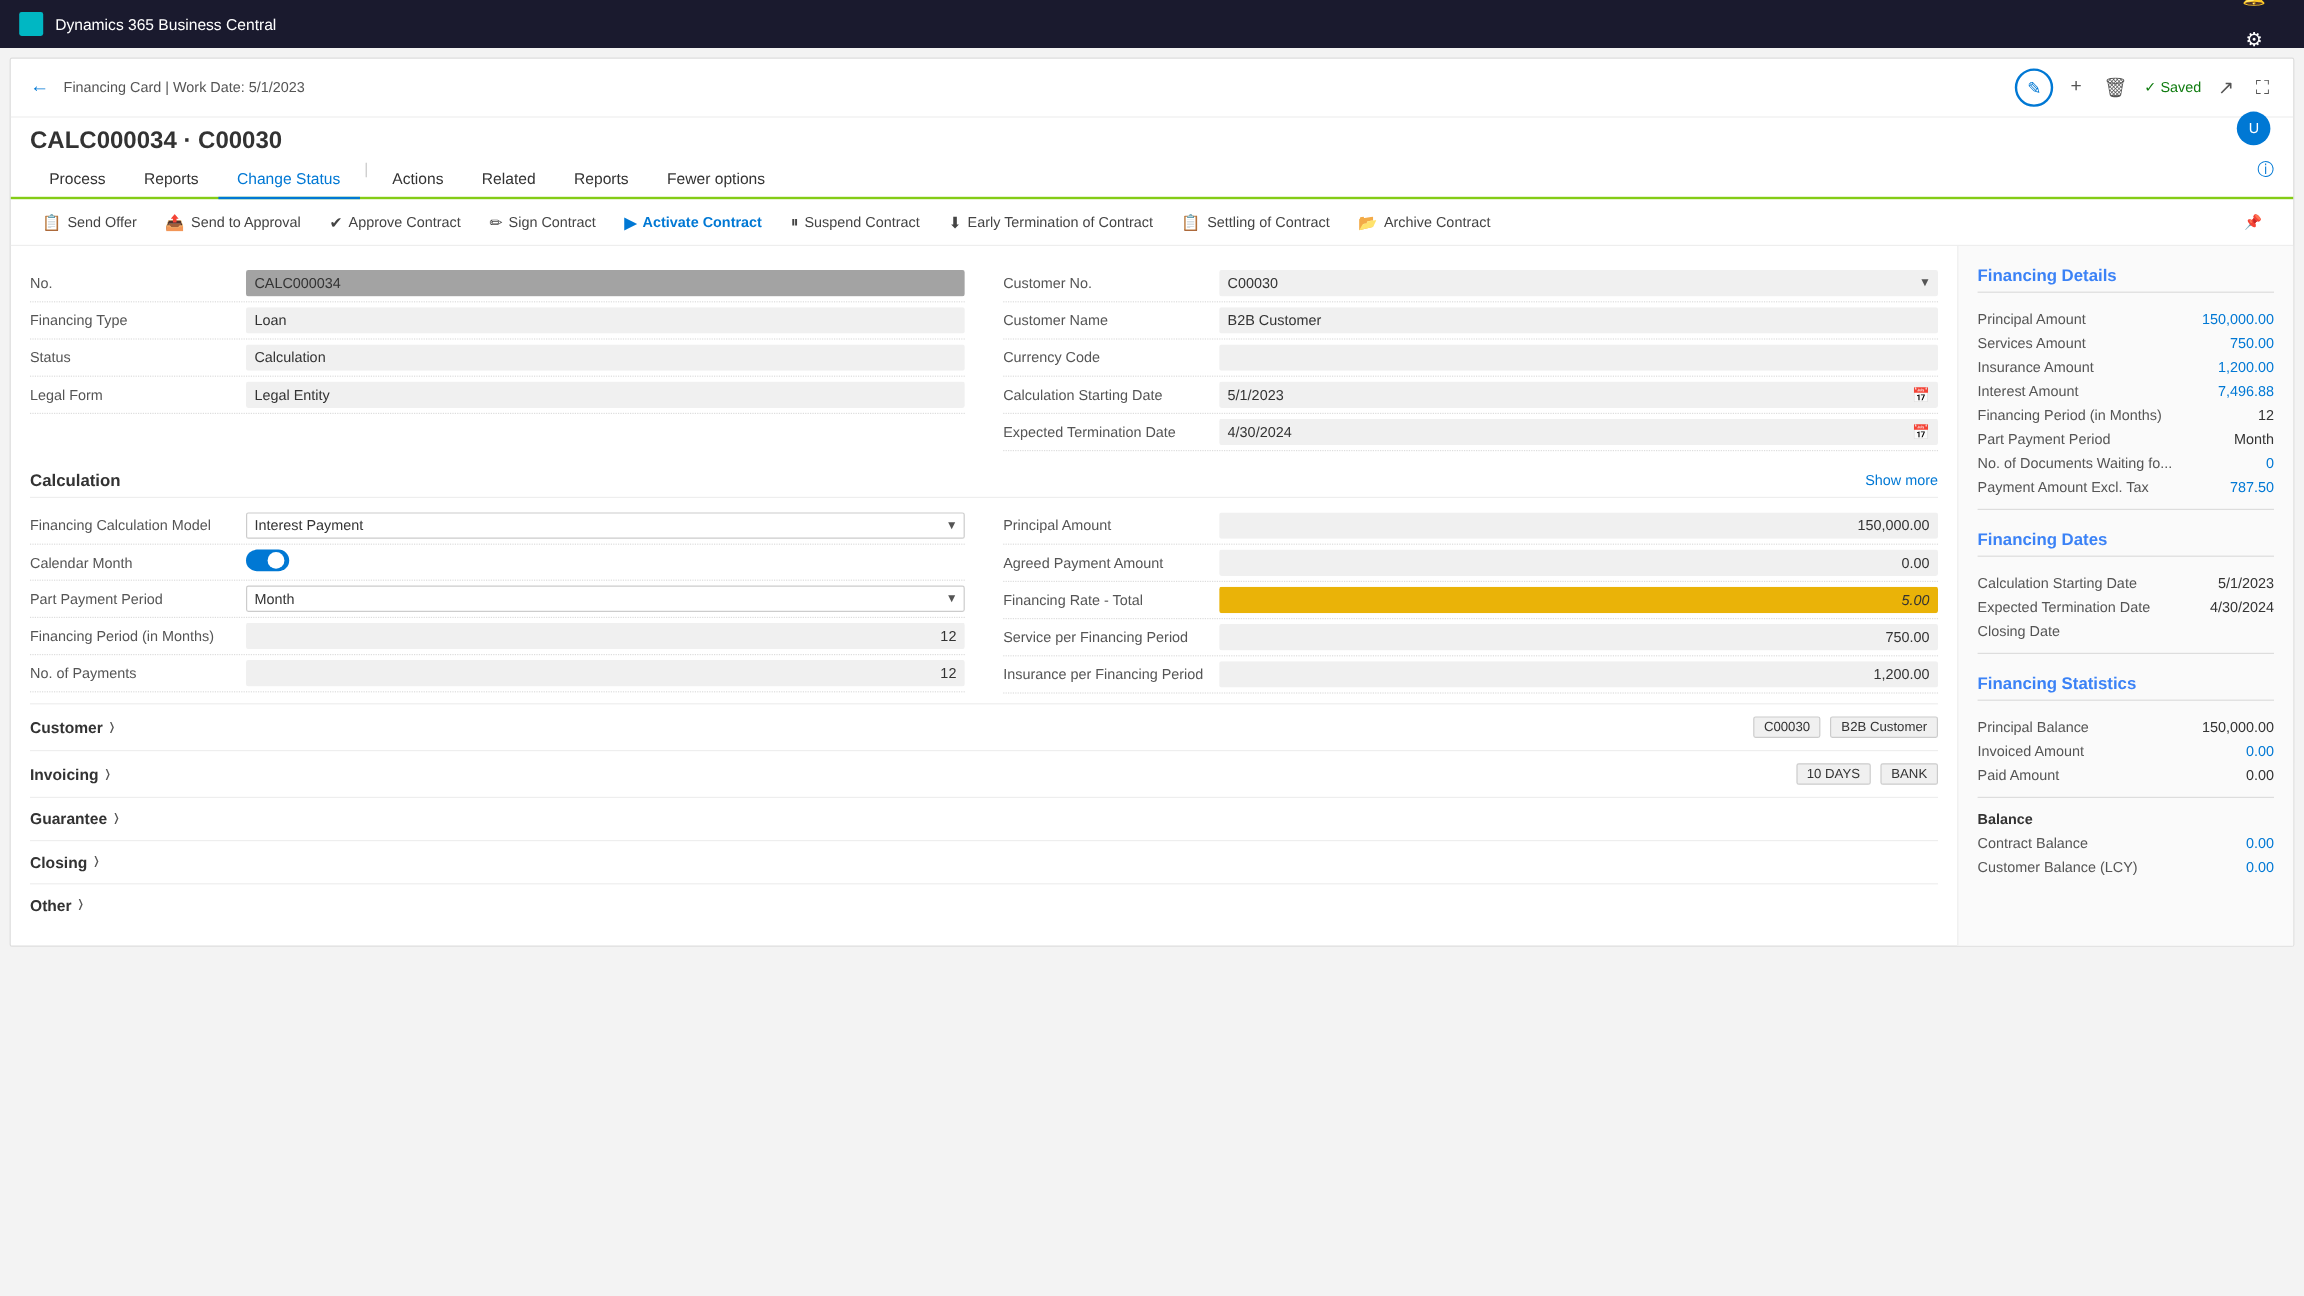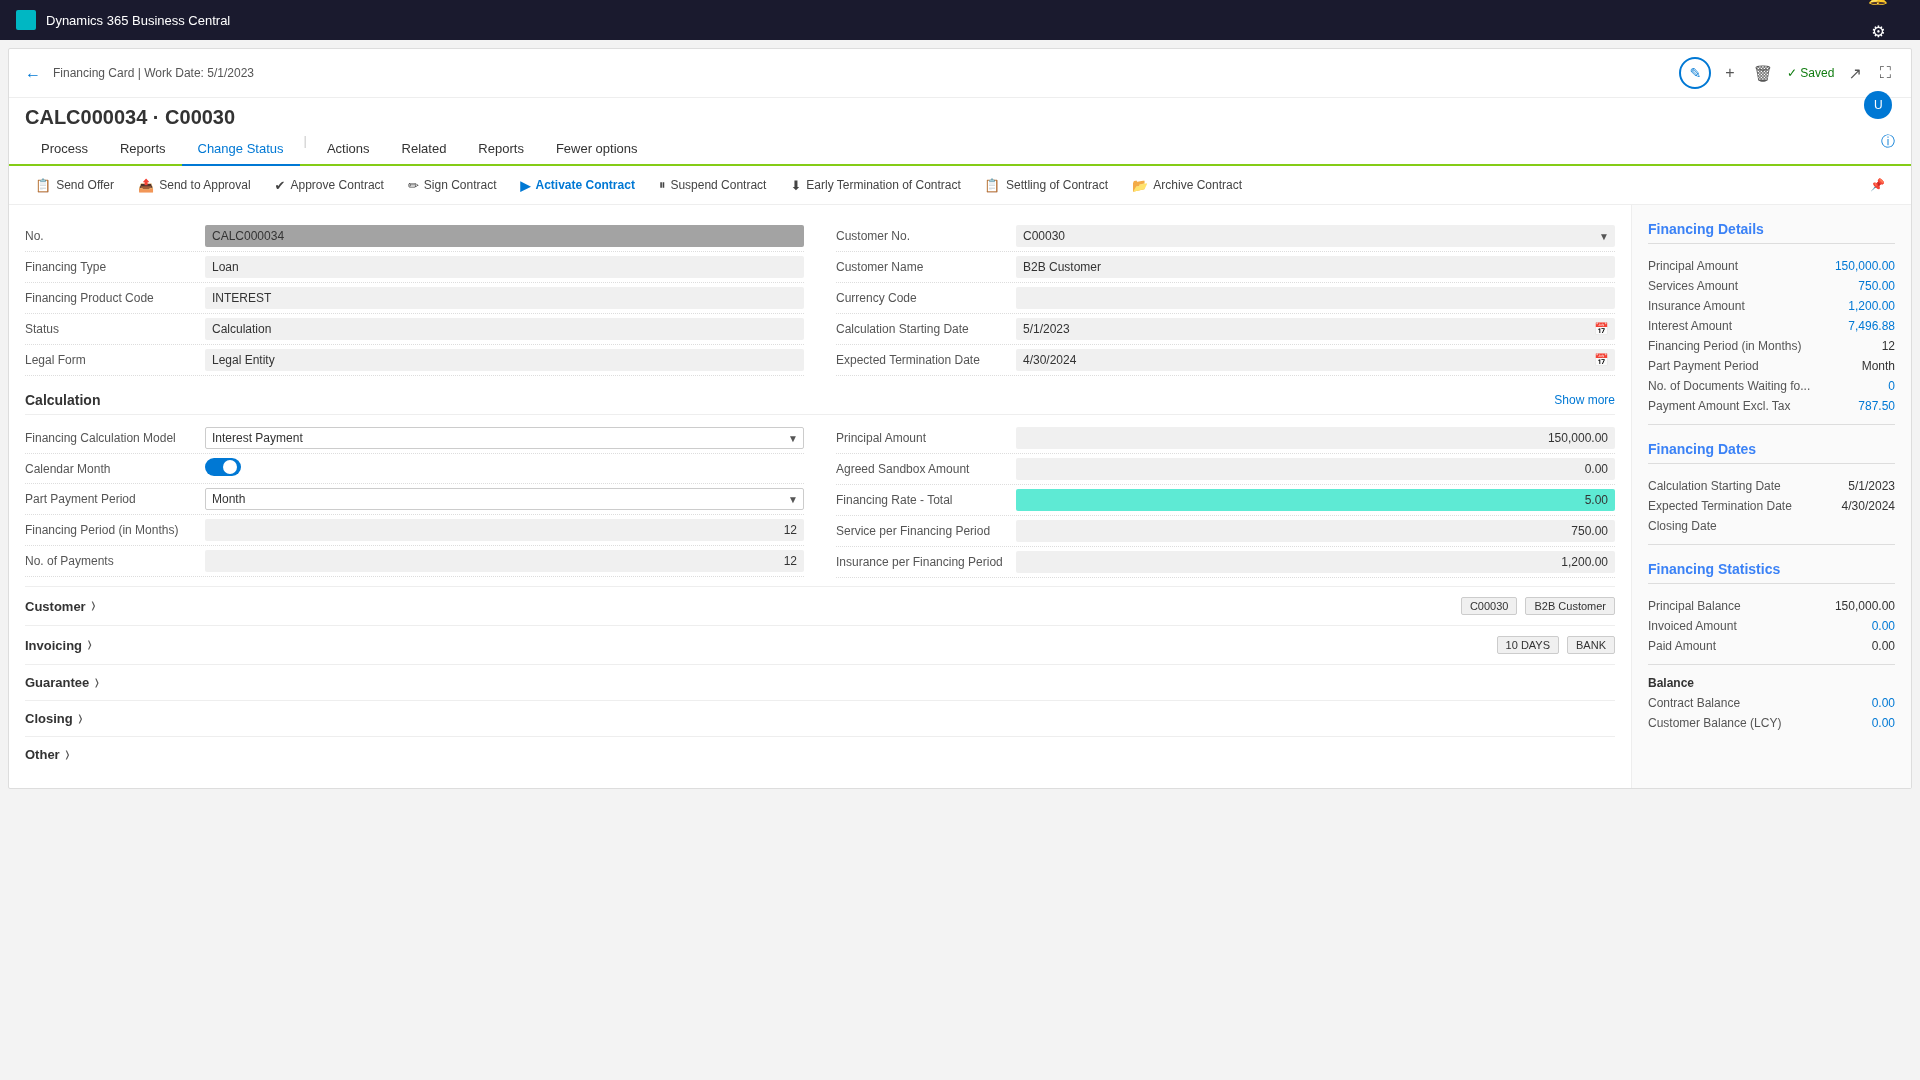--- a/index.html
+++ b/index.html
@@ -255,26 +255,20 @@
               <input class="field-input" readonly="" style="background: #a3a3a3;" value="CALC000034">
             </div>
           </div>
           <div class="field-row">
             <span class="field-label">Financing Type</span>
             <div class="field-value">
               <input class="field-input" readonly="" style="background: rgb(240, 240, 240);" value="Loan">
             </div>
           </div>
           <div class="field-row">
-            <span class="field-label">Financing Product Code</span>
-            <div class="field-value">
-              <input class="field-input" readonly="" style="background: rgb(240, 240, 240);" value="INTEREST">
-            </div>
-          </div>
-          <div class="field-row">
             <span class="field-label">Status</span>
             <div class="field-value">
               <input class="field-input" readonly="" style="background: rgb(240, 240, 240);" value="Calculation">
             </div>
           </div>
           <div class="field-row">
             <span class="field-label">Legal Form</span>
             <div class="field-value">
               <input class="field-input" readonly="" style="background: rgb(240, 240, 240);" value="Legal Entity">
             </div>
@@ -371,29 +365,29 @@
         </div>
 
         <div class="form-col">
           <div class="field-row">
             <span class="field-label">Principal Amount</span>
             <div class="field-value">
               <input class="field-input number-input" style="background: rgb(240, 240, 240);" value="150,000.00">
             </div>
           </div>
           <div class="field-row">
-            <span class="field-label">Agreed Sandbox Amount</span>
+            <span class="field-label">Agreed Payment Amount</span>
             <div class="field-value">
               <input class="field-input number-input" style="background: rgb(240, 240, 240);" value="0.00">
             </div>
           </div>
           <div class="field-row">
             <span class="field-label">Financing Rate - Total</span>
             <div class="field-value">
-              <input class="field-input number-input" style="background: #5eead4;" value="5.00">
+              <input class="field-input number-input" style="background: #eab308; font-style: italic;" value="5.00">
             </div>
           </div>
           <div class="field-row">
             <span class="field-label">Service per Financing Period</span>
             <div class="field-value">
               <input class="field-input number-input" style="background: rgb(240, 240, 240);" value="750.00">
             </div>
           </div>
           <div class="field-row">
             <span class="field-label">Insurance per Financing Period</span>

